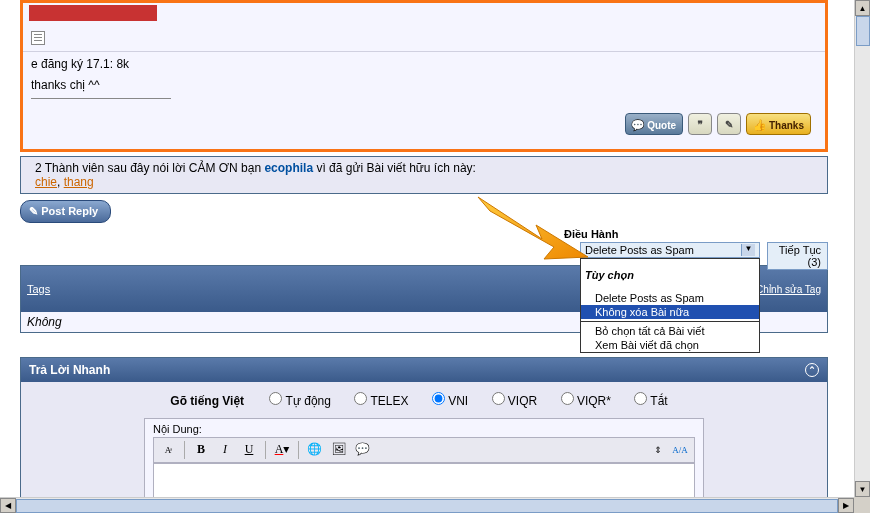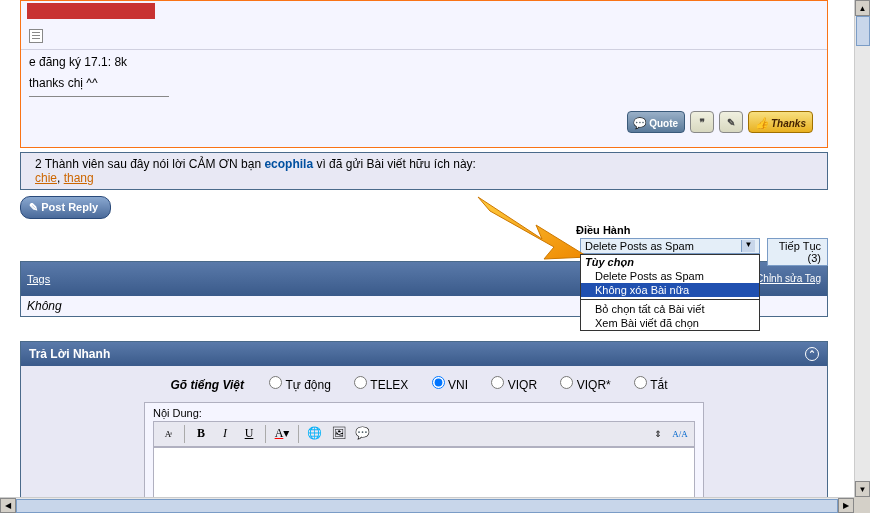--- a/index.html
+++ b/index.html
@@ -9,68 +9,68 @@
 .scrollbar-v .up, .scrollbar-v .down { height: 16px; background: #d4d0c8; border: 1px solid #888; display: flex; align-items: center; justify-content: center; font-size: 8px; }
 .scrollbar-v .down { position: absolute; bottom: 0; width: 100%; }
 .scrollbar-v .thumb { position: absolute; top: 16px; width: 14px; left: 1px; height: 30px; background: #c8d6ea; border: 1px solid #7a9cc6; }
 .scrollbar-h { position: absolute; bottom: 0; left: 0; width: 854px; height: 16px; background: #e8e8e8; border-top: 1px solid #ccc; }
 .scrollbar-h .left, .scrollbar-h .right { width: 16px; height: 100%; background: #d4d0c8; border: 1px solid #888; display: inline-flex; align-items: center; justify-content: center; font-size: 8px; position: absolute; }
 .scrollbar-h .right { right: 0; }
 .scrollbar-h .thumb { position: absolute; left: 16px; top: 1px; height: 14px; width: 822px; background: #c8d6ea; border: 1px solid #7a9cc6; }
 .corner { position: absolute; right: 0; bottom: 0; width: 16px; height: 16px; background: #d4d0c8; }
 .content { padding: 0 20px; width: 848px; }
 
-.post-box { border: 1px solid #f97316; background: #f5f5ff; margin-bottom: 4px; padding: 0; }
+.post-box { border: 3px solid #f97316; background: #f5f5ff; margin-bottom: 4px; padding: 0; }
 .banner { width: 128px; height: 16px; background: #c83232; margin: 2px 6px 4px 6px; display: inline-block; }
 .doc-icon { width: 14px; height: 14px; background: #fff; border: 1px solid #888; display: inline-block; margin: 4px 8px; position: relative; }
 .doc-icon:before { content: ''; position: absolute; left: 2px; top: 2px; right: 2px; height: 1px; background: #888; box-shadow: 0 3px 0 #888, 0 6px 0 #888; }
 .post-body { padding: 4px 8px 8px 8px; border-top: 1px solid #d0d0e0; }
 .post-text { font-size: 12px; line-height: 1.4; margin-bottom: 4px; }
 .hr-line { border-top: 1px solid #888; width: 140px; margin: 4px 0 12px 0; }
 .signature { text-align: center; color: #d00; font-weight: bold; font-size: 12px; margin: 8px 0 6px 0; }
 .btn-row { text-align: right; padding: 2px 6px 6px 0; }
 .action-btn { display: inline-block; height: 22px; border-radius: 4px; margin-left: 2px; vertical-align: middle; font-size: 10px; color: #fff; font-weight: bold; line-height: 22px; padding: 0 6px; }
 .btn-quote { background: linear-gradient(#9ab0c8, #5a7a9a); border: 1px solid #3a5a7a; }
 .btn-small { width: 24px; background: linear-gradient(#f0f0e0, #d8d8c0); border: 1px solid #888; padding: 0; text-align: center; color: #444; }
-.btn-thanks { background: linear-gradient(#f8e080, #e8b020); border: 1px solid #a07000; color: #442200; font-style: italic; }
+.btn-thanks { background: linear-gradient(#f8e080, #e8b020); border: 1px solid #a07000; color: #442200; }
 .btn-thanks:before { content: '👍'; margin-right: 2px; font-size: 11px; }
 .btn-quote:before { content: '💬'; margin-right: 2px; font-size: 11px; }
 
 .thanks-bar { border: 1px solid #4a6a8a; background: #e8e8f4; padding: 4px 14px; font-size: 12px; }
 .thanks-bar a { color: #cc6600; text-decoration: underline; }
 .thanks-bar .user-main { color: #0050a0; font-weight: bold; }
 
 .reply-btn { display: inline-block; background: linear-gradient(#8aa8d0, #4a6a9a); border: 1px solid #2a4a7a; border-radius: 10px; color: #fff; font-weight: bold; padding: 4px 12px 4px 8px; font-size: 11px; margin-top: 6px; }
 .reply-btn:before { content: '✎  '; }
 
 .mod-row { margin-top: 6px; text-align: right; position: relative; }
-.mod-label { font-weight: bold; font-size: 11px; display: block; text-align: left; position: absolute; left: 556px; top: -1px; }
+.mod-label { font-weight: bold; font-size: 11px; display: block; text-align: left; position: absolute; left: 544px; top: -1px; }
 .mod-select { position: absolute; left: 560px; top: 13px; width: 180px; border: 1px solid #7a9cc6; background: #fff; font-size: 11px; }
 .mod-select .sel-display { padding: 1px 4px; background: #e4eef8; display: flex; justify-content: space-between; }
 .mod-select .sel-arrow { width: 14px; background: #c8d6ea; border-left: 1px solid #7a9cc6; text-align: center; font-size: 8px; }
 .mod-dropdown { position: absolute; left: 560px; top: 29px; width: 180px; background: #fff; border: 1px solid #333; z-index: 100; font-size: 11px; text-align: left; }
-.mod-dropdown .grp { font-style: italic; font-weight: bold; padding: 1px 4px; }
+.mod-dropdown .grp { font-style: italic; font-weight: bold; padding: 10px 4px; }
 .mod-dropdown .opt { padding: 1px 4px 1px 14px; }
 .mod-dropdown .opt.sel { background: #2050b0; color: #fff; }
 .mod-dropdown hr { border: none; border-top: 1px solid #333; margin: 2px 0; }
 .continue-btn { border: 1px solid #7a9cc6; background: #e4eef8; padding: 1px 6px; font-size: 11px; position: absolute; left: 747px; top: 13px; }
 
 .arrow-overlay { position: absolute; left: 470px; top: 189px; z-index: 50; pointer-events: none; }
 
 .tags-bar { margin-top: 42px; border: 1px solid #4a6a8a; }
-.tags-head { background: linear-gradient(#5a7aaa, #3a5a8a); color: #fff; padding: 11px 6px; font-size: 11px; display: flex; justify-content: space-between; }
+.tags-head { background: linear-gradient(#5a7aaa, #3a5a8a); color: #fff; padding: 17px 6px; font-size: 11px; display: flex; justify-content: space-between; align-items: flex-end; }
 .tags-head a { color: #fff; text-decoration: underline; font-size: 10px; }
 .tags-body { background: #f5f5ff; padding: 3px 6px; font-style: italic; font-size: 12px; }
 
 .quick-reply { margin-top: 24px; border: 1px solid #4a6a8a; }
 .qr-head { background: linear-gradient(#5a7aaa, #3a5a8a); color: #fff; padding: 5px 8px; font-size: 12px; font-weight: bold; display: flex; justify-content: space-between; }
 .qr-collapse { width: 14px; height: 14px; border: 1px solid #fff; border-radius: 50%; display: inline-flex; align-items: center; justify-content: center; font-size: 9px; }
 .qr-body { background: #e8e8f4; padding: 10px 12px; }
 .ime-row { text-align: center; font-size: 12px; margin-bottom: 10px; }
-.ime-row b { margin-right: 12px; font-style: italic; }
+.ime-row b { margin-right: 12px; }
 .ime-row label { margin: 0 10px; }
 .editor-wrap { background: #f5f5ff; border: 1px solid #b0b0c0; padding: 4px 8px; margin-top: 4px; width: 560px; margin-left: auto; margin-right: auto; }
 .ed-label { font-size: 11px; margin-bottom: 2px; }
 .toolbar { border: 1px solid #b0b0c0; background: #e8e8f0; padding: 2px 4px; display: flex; align-items: center; gap: 4px; }
 .tb-btn { width: 20px; height: 20px; border: 1px solid transparent; display: inline-flex; align-items: center; justify-content: center; font-size: 12px; font-family: 'Times New Roman', serif; }
 .tb-sep { width: 1px; height: 18px; background: #aaa; margin: 0 2px; }
 .tb-right { margin-left: auto; display: flex; gap: 2px; }
 .textarea { width: 100%; height: 82px; border: 1px solid #b0b0c0; background: #fff; margin-top: 0; resize: none; font-family: Verdana; font-size: 12px; padding: 4px; }
 </style>
 </head>

